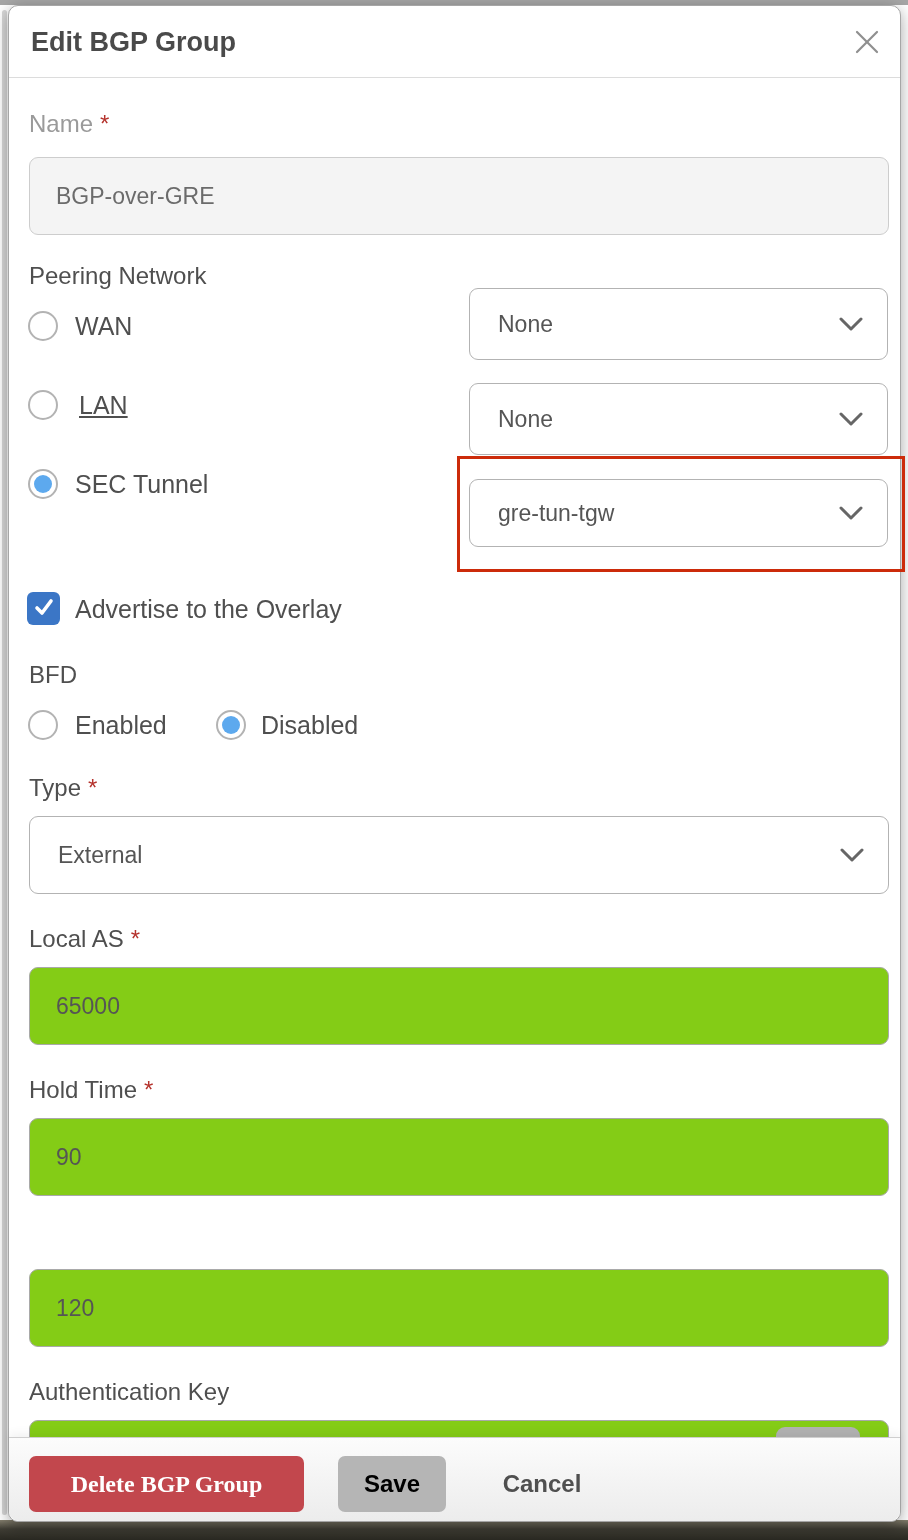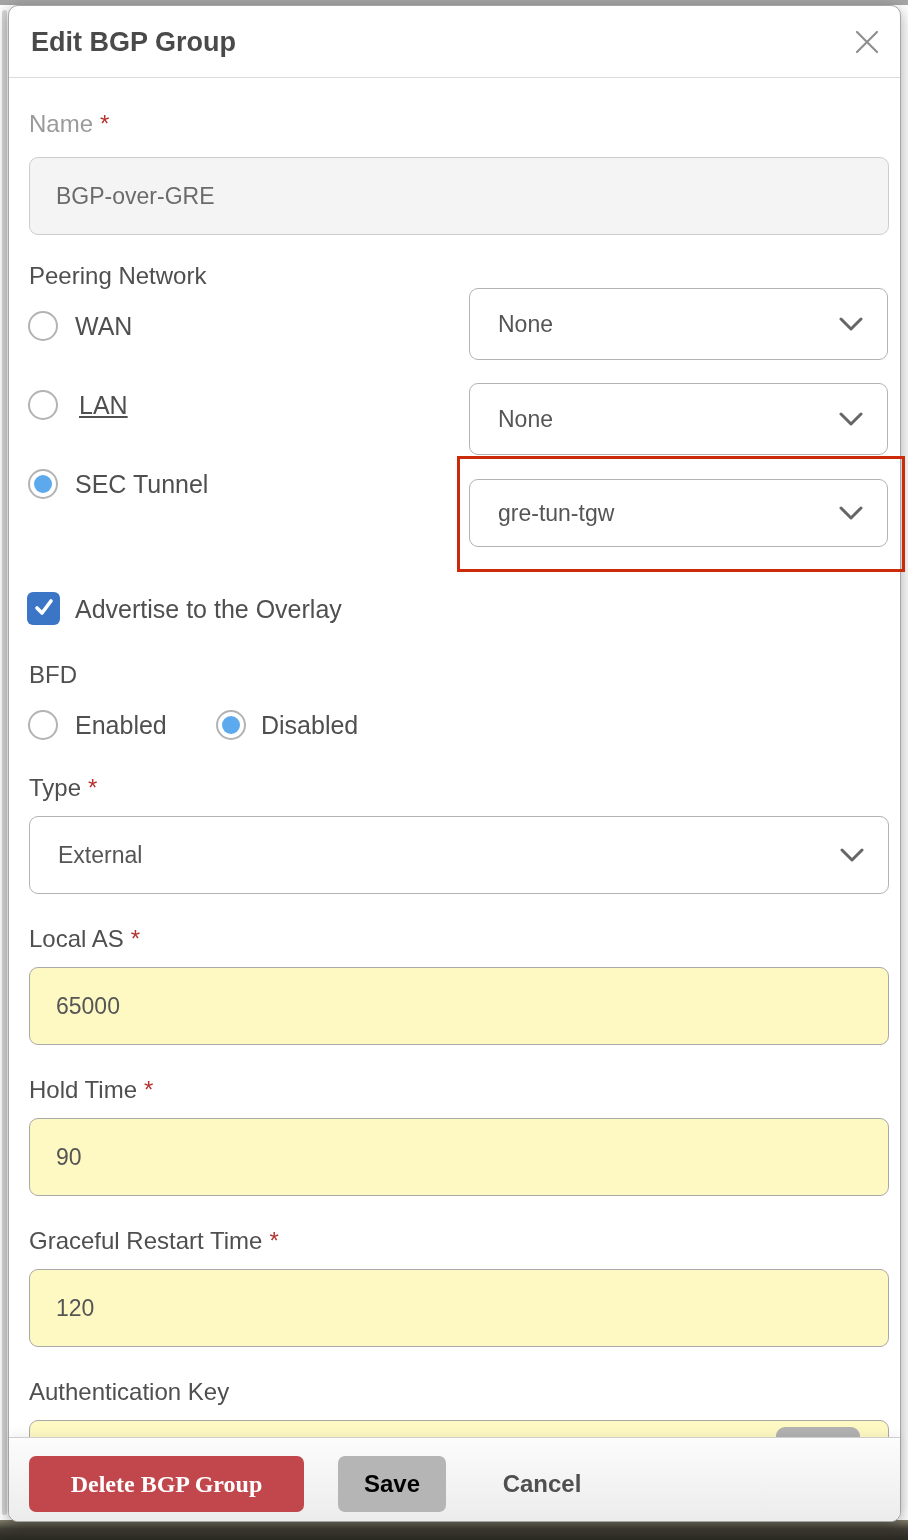--- a/index.html
+++ b/index.html
@@ -51,21 +51,21 @@
   
   .field-label {
     position: absolute; left: 20px;
     font-size: 24px; color: #4f4f4f; white-space: nowrap;
   }
   .field-label.muted { color: #9a9a9a; }
   .req { color: #b5332d; margin-left: 7px; font-size: 24px; }
 
   .text-input {
     position: absolute; left: 20px; width: 860px; height: 78px;
-    background: #fef9c3; border: 1px solid #a9a9a9; border-radius: 9px;
+    background: #84cc16; border: 1px solid #a9a9a9; border-radius: 9px;
     display: flex; align-items: center; padding: 0 26px;
     font-size: 23px; color: #555555;
   }
   .text-input.disabled {
     background: #f4f4f4; border-color: #cdcdcd; color: #6b6b6b;
   }
 
   .select {
     position: absolute;
     background: #ffffff; border: 1px solid #b3b3b3; border-radius: 9px;
@@ -218,23 +218,20 @@
   <div class="field-label" style="top:919px;">
     <span>Local AS</span><span class="req">*</span>
   </div>
   <div class="text-input" style="top:961px;">65000</div>
 
   <div class="field-label" style="top:1070px;">
     <span>Hold Time</span><span class="req">*</span>
   </div>
   <div class="text-input" style="top:1112px;">90</div>
 
-  <div class="field-label" style="top:1221px;">
-    <span>Graceful Restart Time</span><span class="req">*</span>
-  </div>
   <div class="text-input" style="top:1263px;">120</div>
 
   <div class="field-label" style="top:1372px;">Authentication Key</div>
   <div class="text-input" style="top:1414px;"></div>
   <div class="auth-pill"></div>
 
   <div class="modal-footer">
     <button class="btn btn-delete">Delete BGP Group</button>
     <button class="btn btn-save">Save</button>
     <button class="btn btn-cancel">Cancel</button>

